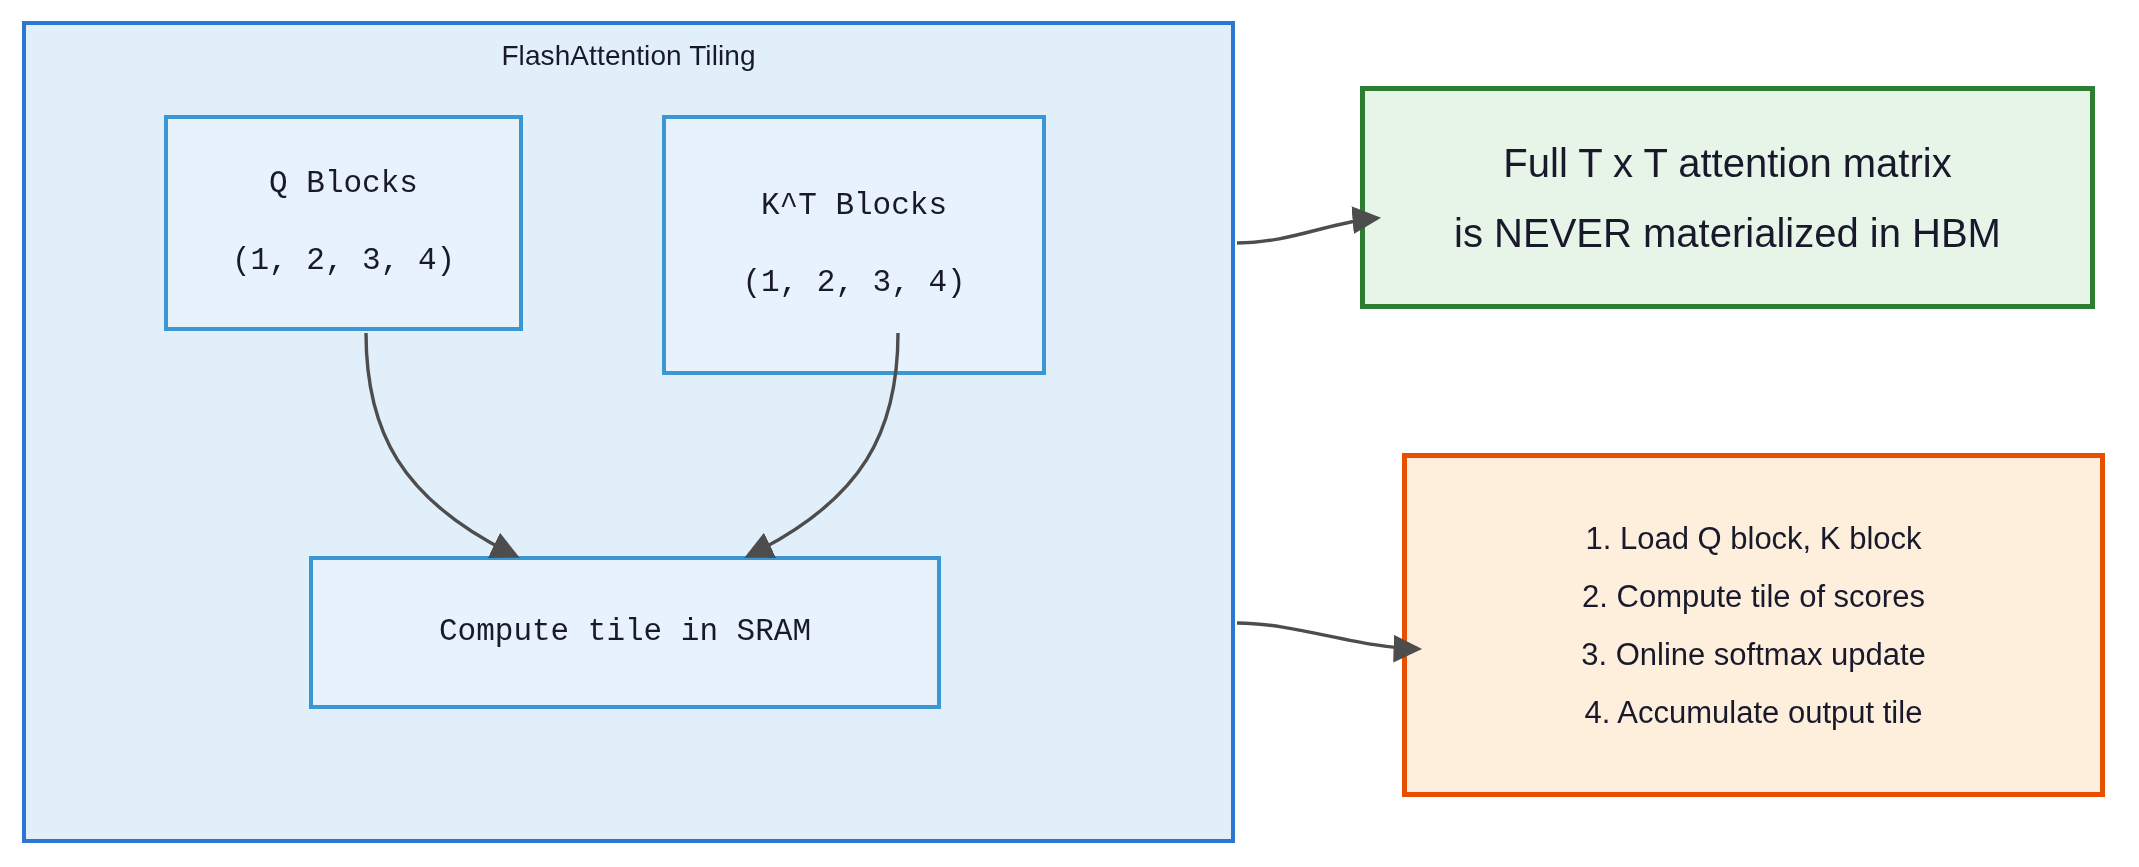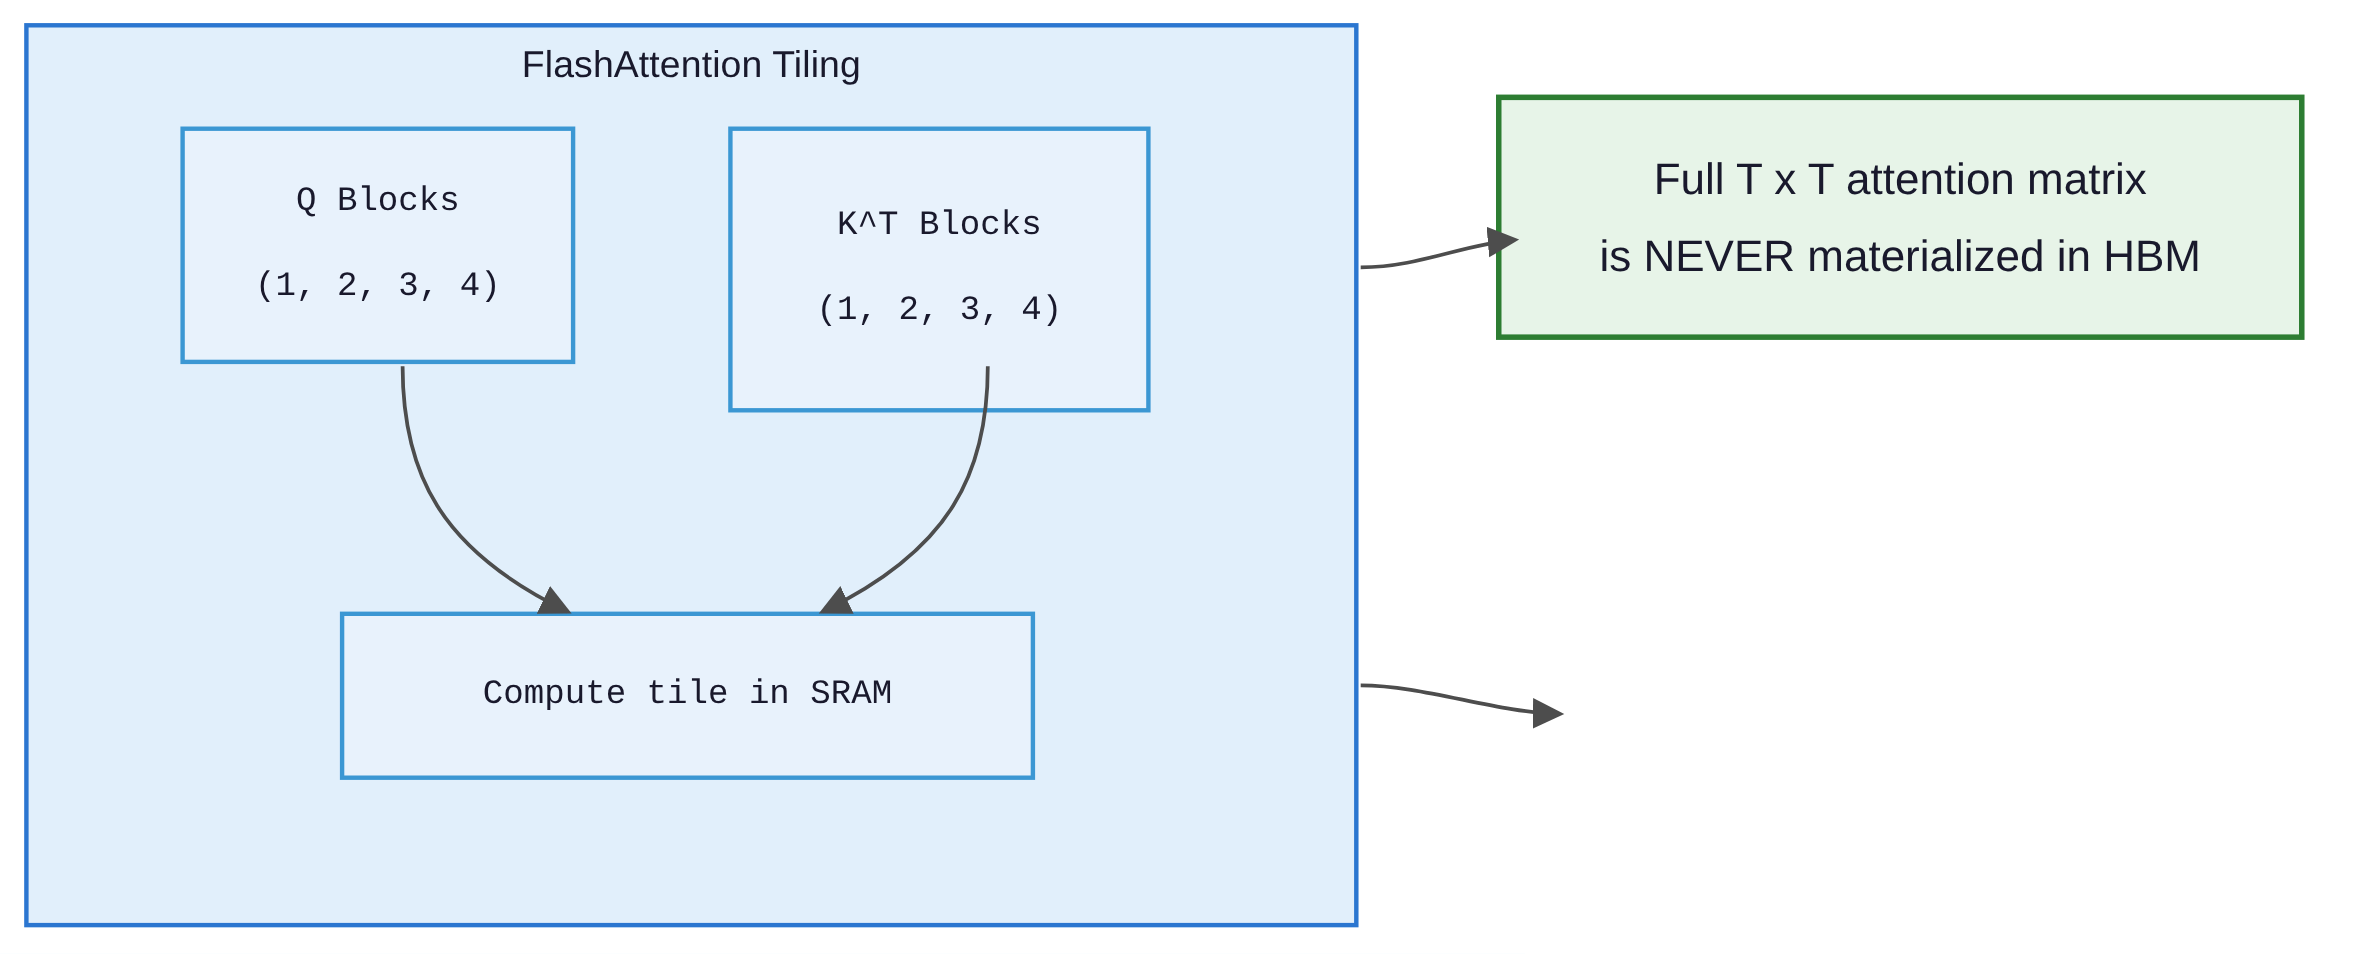--- a/index.html
+++ b/index.html
@@ -48,21 +48,21 @@
     top: 21px;
     width: 1213px;
     height: 822px;
     background: #e1effb;
     border: 4px solid #2b76d0;
     justify-content: flex-start;
   }
 
   #container-title {
     margin-top: 16px;
-    font-size: 34px;
+    font-size: 28px;
     line-height: 1.1;
     letter-spacing: 0.1px;
     color: #19192c;
     white-space: nowrap;
   }
 
   
   .inner-box {
     background: #e8f2fc;
     border: 4px solid #3b97d3;
@@ -161,20 +161,26 @@
 
   <div class="node inner-box" id="node-compute-sram">
     <span class="box-line">Compute tile in SRAM</span>
   </div>
 
   <div class="node" id="note-no-materialize">
     <span class="box-line">Full T x T attention matrix</span>
     <span class="box-line">is NEVER materialized in HBM</span>
   </div>
 
+  <div class="node" id="note-steps">
+    <span class="step-line">1. Load Q block, K block</span>
+    <span class="step-line">2. Compute tile of scores</span>
+    <span class="step-line">3. Online softmax update</span>
+    <span class="step-line">4. Accumulate output tile</span>
+  </div>
 
   <svg id="svg-layer" viewBox="0 0 2139 867">
     <defs>
       <marker id="arrowhead" markerWidth="9" markerHeight="9" refX="7.2" refY="4.5" orient="auto" markerUnits="strokeWidth">
         <path d="M 0 0.4 L 8.4 4.5 L 0 8.6 z" fill="#4d4d4d"></path>
       </marker>
     </defs>
 
     <path d="M 366 333 C 366 430, 400 500, 516 556" fill="none" stroke="#4d4d4d" stroke-width="3.4" marker-end="url(#arrowhead)"></path>
 

